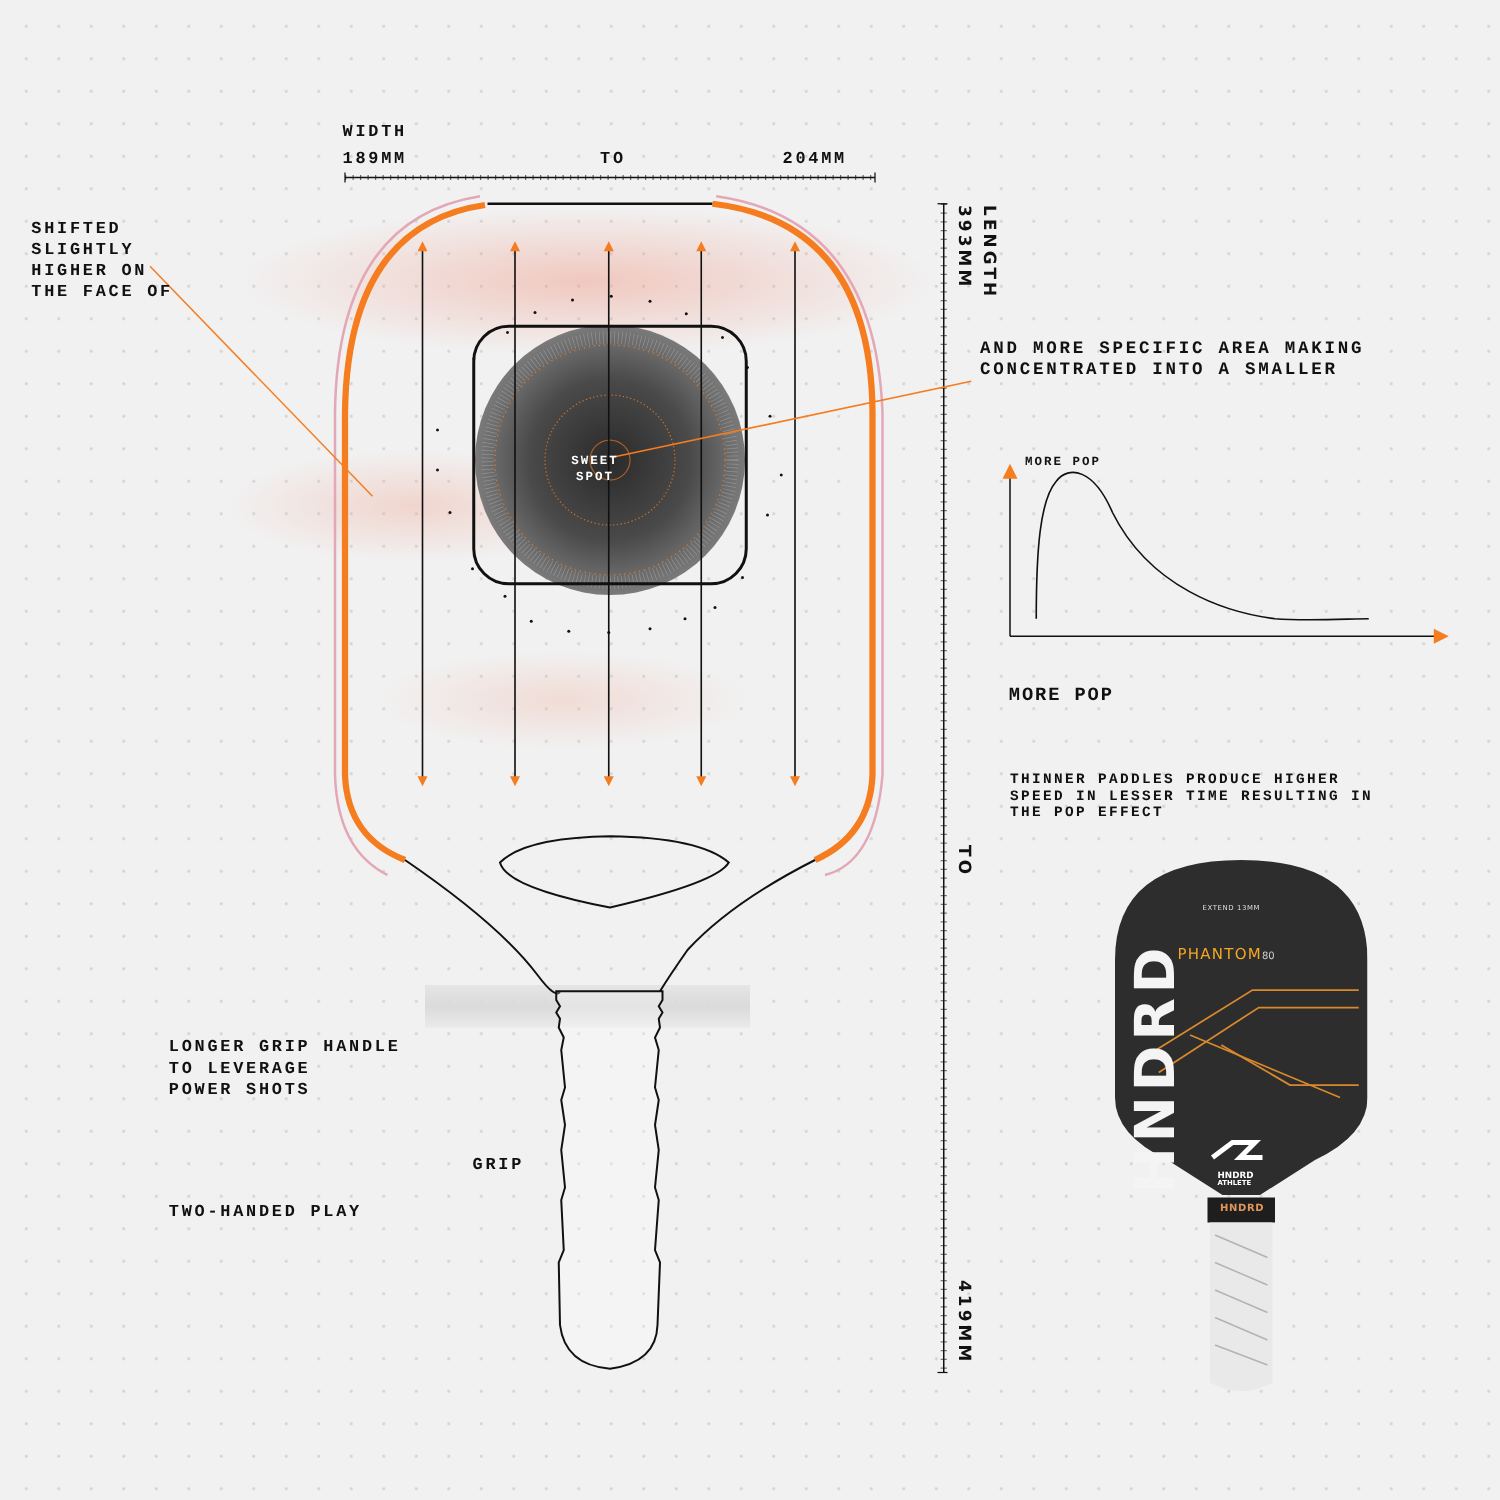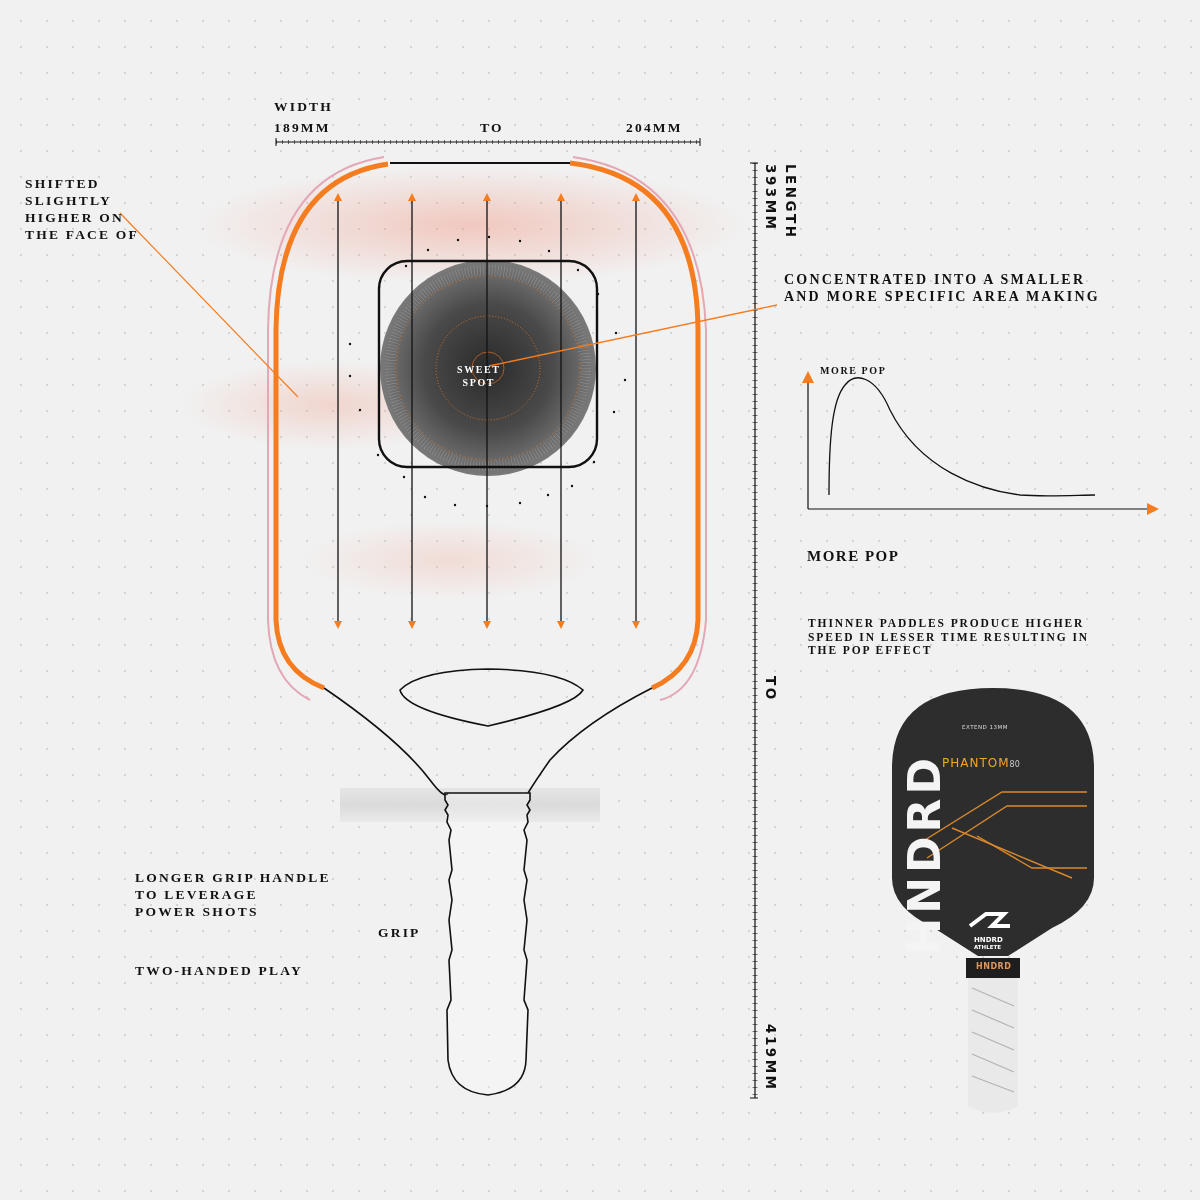--- a/index.html
+++ b/index.html
@@ -1,21 +1,21 @@
 <!DOCTYPE html>
 <html><head>
 <meta charset="utf-8">
 <style>
   html,body{margin:0;padding:0;}
   body{width:1200px;height:1200px;position:relative;overflow:hidden;
     background-color:#f1f1f1;
     background-image:radial-gradient(circle,#d4d4d4 1px,transparent 1.3px);
     background-size:26px 26px;background-position:8px 8px;
     font-family:"DejaVu Sans",sans-serif;color:#111;}
-  .lbl{position:absolute;font-family:Liberation Serif, serif;font-weight:bold;
+  .lbl{position:absolute;font-family:Liberation Mono, monospace;font-weight:bold;
     text-transform:uppercase;letter-spacing:2.2px;color:#111;line-height:17px;font-size:13.5px;}
   .vert{position:absolute;writing-mode:vertical-rl;font-weight:bold;letter-spacing:2.5px;font-size:13.5px;
     font-family:"DejaVu Sans",sans-serif;color:#111;}
   svg{position:absolute;left:0;top:0;}
   .glow{position:absolute;}
 </style>
 </head>
 <body>
 
 <div class="glow" style="left:190px;top:165px;width:560px;height:120px;background:radial-gradient(ellipse at 50% 50%,rgba(240,150,130,.45),rgba(240,150,130,0) 70%);"></div>
@@ -147,39 +147,39 @@
 <div class="vert" style="left:763px;top:1024px;">419MM</div>
 
 <div class="lbl" style="left:25px;top:140px;margin-top:35px;">
   <div>SHIFTED</div>
   <div>SLIGHTLY</div>
   <div>HIGHER ON</div>
   <div>THE FACE OF</div>
 </div>
 
 <div class="lbl" style="left:784px;top:271px;font-size:14px;">
+  <div>AND MORE SPECIFIC AREA MAKING</div>
   <div>CONCENTRATED INTO A SMALLER</div>
-  <div>AND MORE SPECIFIC AREA MAKING</div>
 </div>
 
 <div class="lbl" style="left:417px;top:363px;color:#fff;font-size:10px;letter-spacing:1.6px;text-align:center;line-height:13px;margin-left:40px;">
   <div>SWEET</div>
   <div>SPOT</div>
 </div>
 
 <div class="lbl" style="left:820px;top:362px;font-size:10px;letter-spacing:1.6px;">MORE POP</div>
 
 <div class="lbl" style="left:807px;top:548px;font-size:15px;letter-spacing:1.5px;">MORE POP</div>
 <div class="lbl" style="left:808px;top:573px;font-size:11.5px;letter-spacing:1.9px;line-height:13.5px;margin-top:44px;">
   <div>THINNER PADDLES PRODUCE HIGHER</div>
   <div>SPEED IN LESSER TIME RESULTING IN</div>
   <div>THE POP EFFECT</div>
 </div>
 
-<div class="lbl" style="left:135px;top:869px;">
+<div class="lbl" style="left:135px;top:830px;">
   <div>LONGER GRIP HANDLE</div>
   <div>TO LEVERAGE</div>
   <div>POWER SHOTS</div>
 </div>
 <div class="lbl" style="left:378px;top:924px;">GRIP</div>
 <div class="lbl" style="left:135px;top:962px;">TWO-HANDED PLAY</div>
 
 <div style="position:absolute;left:892px;top:688px;width:202px;height:430px;">
   <svg width="202" height="430" viewBox="0 0 202 430" style="position:absolute;left:0;top:0;">
     <path d="M0 80 Q0 0 101 0 Q202 0 202 80 L202 190 Q202 220 160 240 L116 268 L86 268 L42 240 Q0 220 0 190 z" fill="#2d2d2d"></path>

